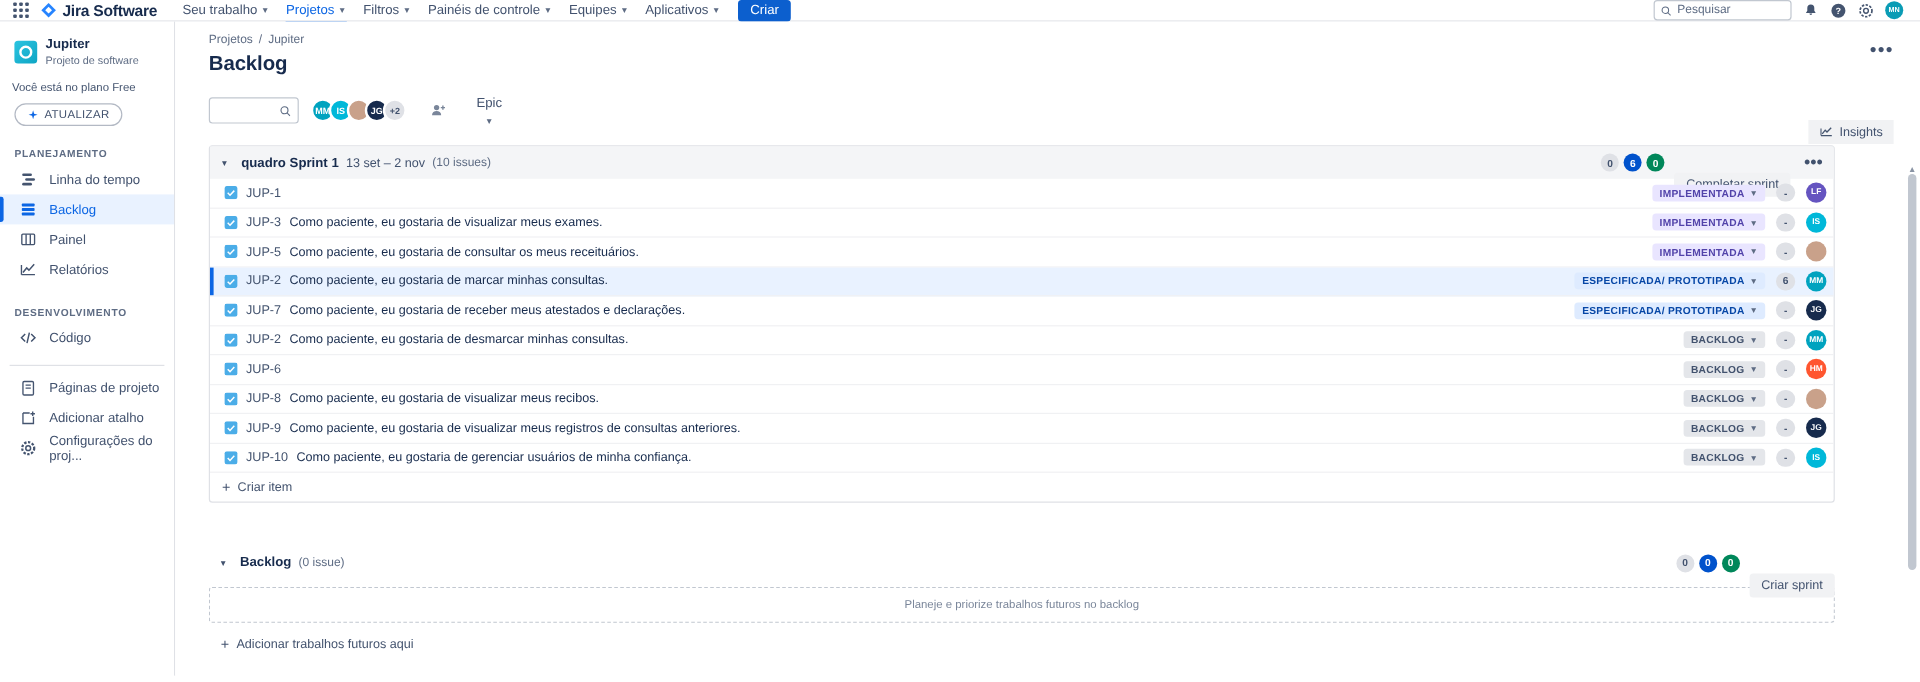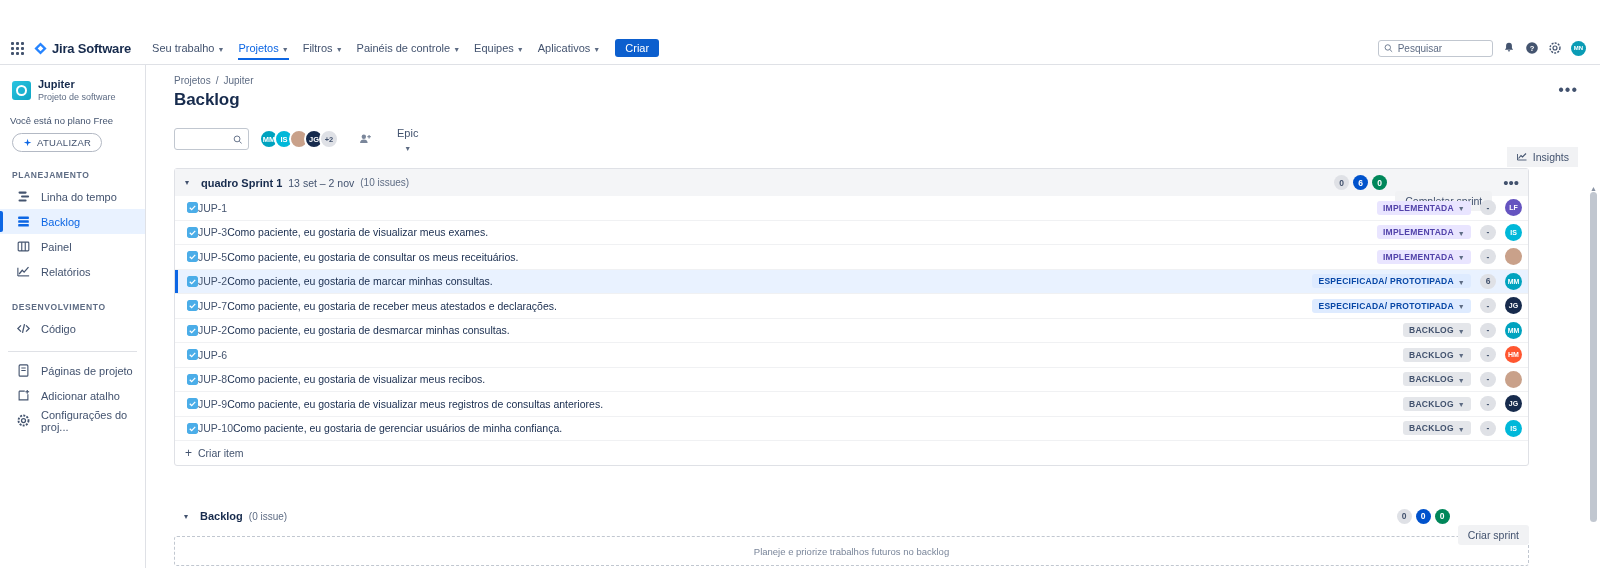--- a/index.html
+++ b/index.html
@@ -7,28 +7,27 @@
     width: 1600px; height: 568px;
     font-family: "Liberation Sans", sans-serif;
     font-size: 12px;
     color: #172b4d;
     background: #ffffff;
     overflow: hidden;
   }
 
   
   .topnav {
-    height: 33px;
+    height: 18px;
     background: #fff;
     border-bottom: 1px solid #dfe1e6;
     display: flex;
     align-items: center;
     padding: 0 8px;
     position: relative;
-    margin-top: 32px;
   }
   .apps-grid {
     width: 18px; height: 18px;
     display: grid;
     grid-template-columns: repeat(3, 3px);
     grid-template-rows: repeat(3, 3px);
     gap: 2px;
     justify-content: center;
     align-content: center;
     cursor: pointer;
@@ -184,21 +183,21 @@
   .btn-grey {
     background: #f1f2f4; border-radius: 3px; padding: 4px 10px;
     font-size: 10.5px; color: #42526e; cursor: pointer; font-weight: 500; border:none;
     font-family: inherit;
     margin-top: 37px;
   }
   .head-dots { font-size: 15px; color:#42526e; cursor:pointer; padding: 0 3px; line-height: 8px;}
 
   .issue-row {
     height: 24.5px; display: flex; align-items: center;
-    border-bottom: 1px solid #f0f1f3; padding: 0 6px 0 12px; 
+    border-bottom: 1px solid #f0f1f3; padding: 0 6px 0 12px; gap: 7px;
     cursor: pointer; font-size: 10.5px; color: #172b4d;
   }
   .issue-row.selected { background: #e9f2ff; position: relative; }
   .issue-row.selected::before {
     content:''; position:absolute; left:0; top:0; bottom:0; width:3px; background:#0c66e4;
   }
   .type-icon { width: 11px; height: 11px; border-radius: 2px; flex:0 0 11px; display:block;}
   .issue-key { color: #44546f; }
   .issue-sum { color: #172b4d; }
   .row-right { margin-left:auto; display:flex; align-items:center; gap:9px;}

